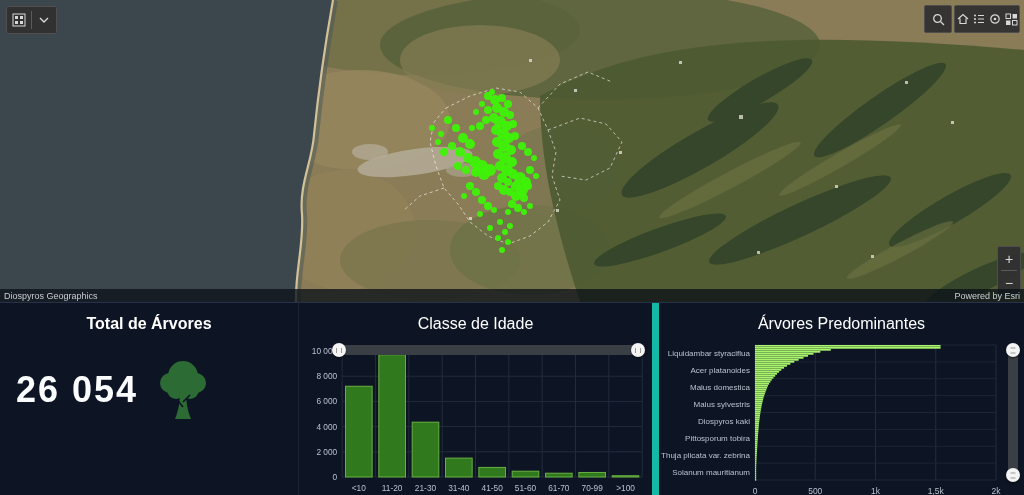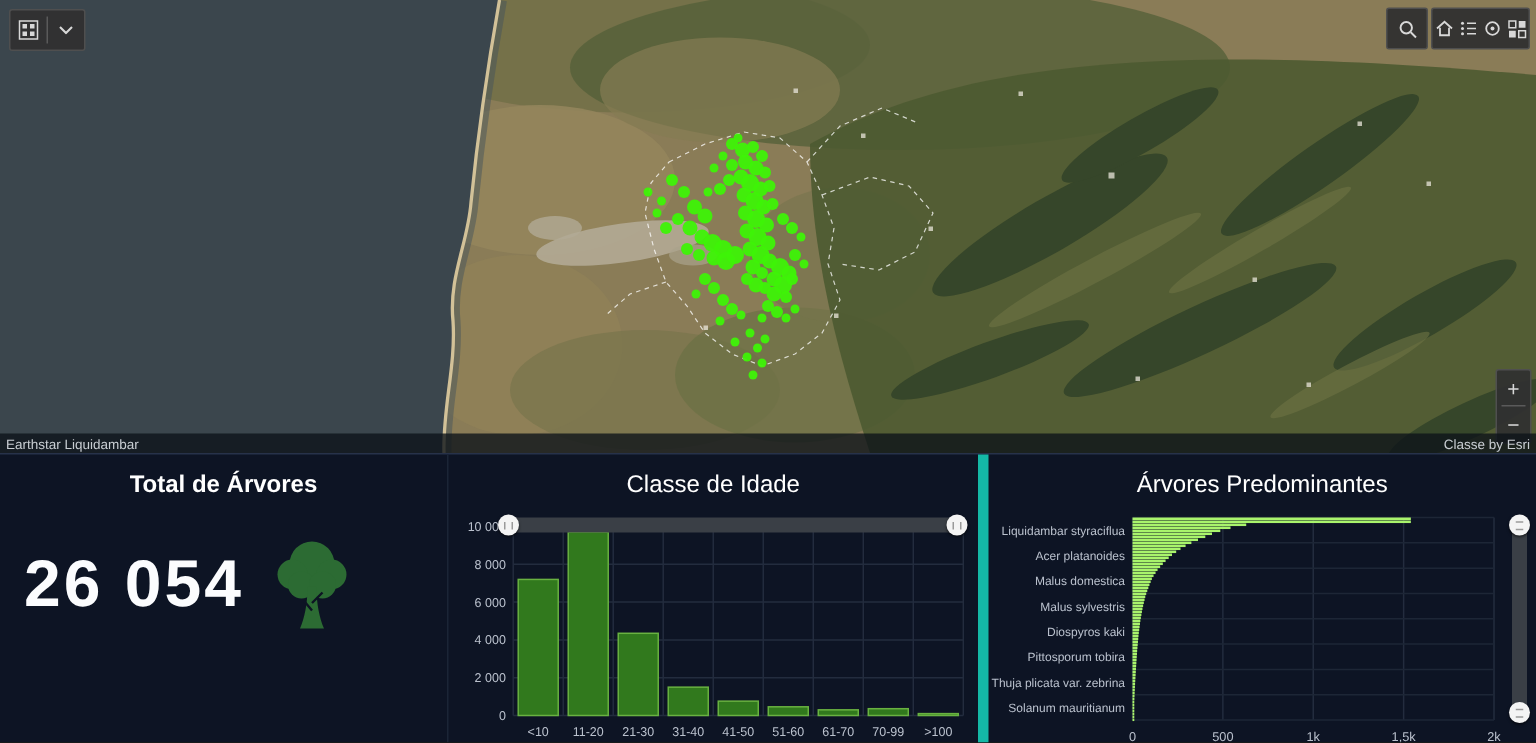--- a/index.html
+++ b/index.html
@@ -26,21 +26,21 @@
   
   .dashboard{position:absolute;left:0;top:302px;width:1024px;height:193px;display:flex;
           background:#0d1424;border-top:1px solid #27324a;}
   .panel{position:relative;box-sizing:border-box;}
   .panel h2{margin:4px;padding:8px 0 2px;text-align:center;font-size:16px;color:#fff;font-weight:400;}
   .p-total{width:299px;border-right:1px solid #1b2536;}
   .p-total h2{font-weight:700;}
   .p-age{width:360px;border-right:7px solid #14b8a6;}
   .p-species{flex:1;}
   .kpi-row{display:flex;align-items:center;gap:16px;padding-left:16px;margin-top:22px;}
-  .kpi-value{font-size:44px;font-weight:700;color:#fbfcfe;letter-spacing:2px;}
+  .kpi-value{font-size:36px;font-weight:700;color:#fbfcfe;letter-spacing:2px;}
   .chart-wrap{position:relative;height:167px;}
   .chart-wrap svg{position:absolute;inset:0;width:100%;height:100%;}
   
   .hslider{position:absolute;top:4px;left:36px;right:10px;height:14px;z-index:3;}
   .hslider .track{position:absolute;left:0;right:0;top:2px;height:10px;background:#3a3f46;border-radius:5px;}
   .vslider{position:absolute;right:4px;top:8px;bottom:28px;width:14px;z-index:3;}
   .vslider .track{position:absolute;top:0;bottom:0;left:2px;width:10px;background:#3a3f46;border-radius:5px;}
   .handle{position:absolute;width:14px;height:14px;border-radius:50%;background:#f4f4f4;
           box-shadow:0 1px 2px rgba(0,0,0,.6);display:flex;align-items:center;justify-content:center;cursor:pointer;}
   .handle .grip{width:4px;height:5px;border-left:1px solid #9a9a9a;border-right:1px solid #9a9a9a;}
@@ -256,22 +256,22 @@
       </button>
     </div>
 
     <div class="widget zoom-ctl">
       <button>+</button>
       <div class="hsep"></div>
       <button>−</button>
     </div>
 
     <div class="attribution">
-      <span>Earthstar Liquidambar</span>
-      <span>Classe by Esri</span>
+      <span>Diospyros Geographics</span>
+      <span>Powered by Esri</span>
     </div>
   </div>
 
   <div class="dashboard">
 
     <section class="panel p-total">
       <h2>Total de Árvores</h2>
       <div class="kpi-row">
         <div class="kpi-value">26 054</div>
         <svg width="58" height="66" viewBox="0 0 58 66">

